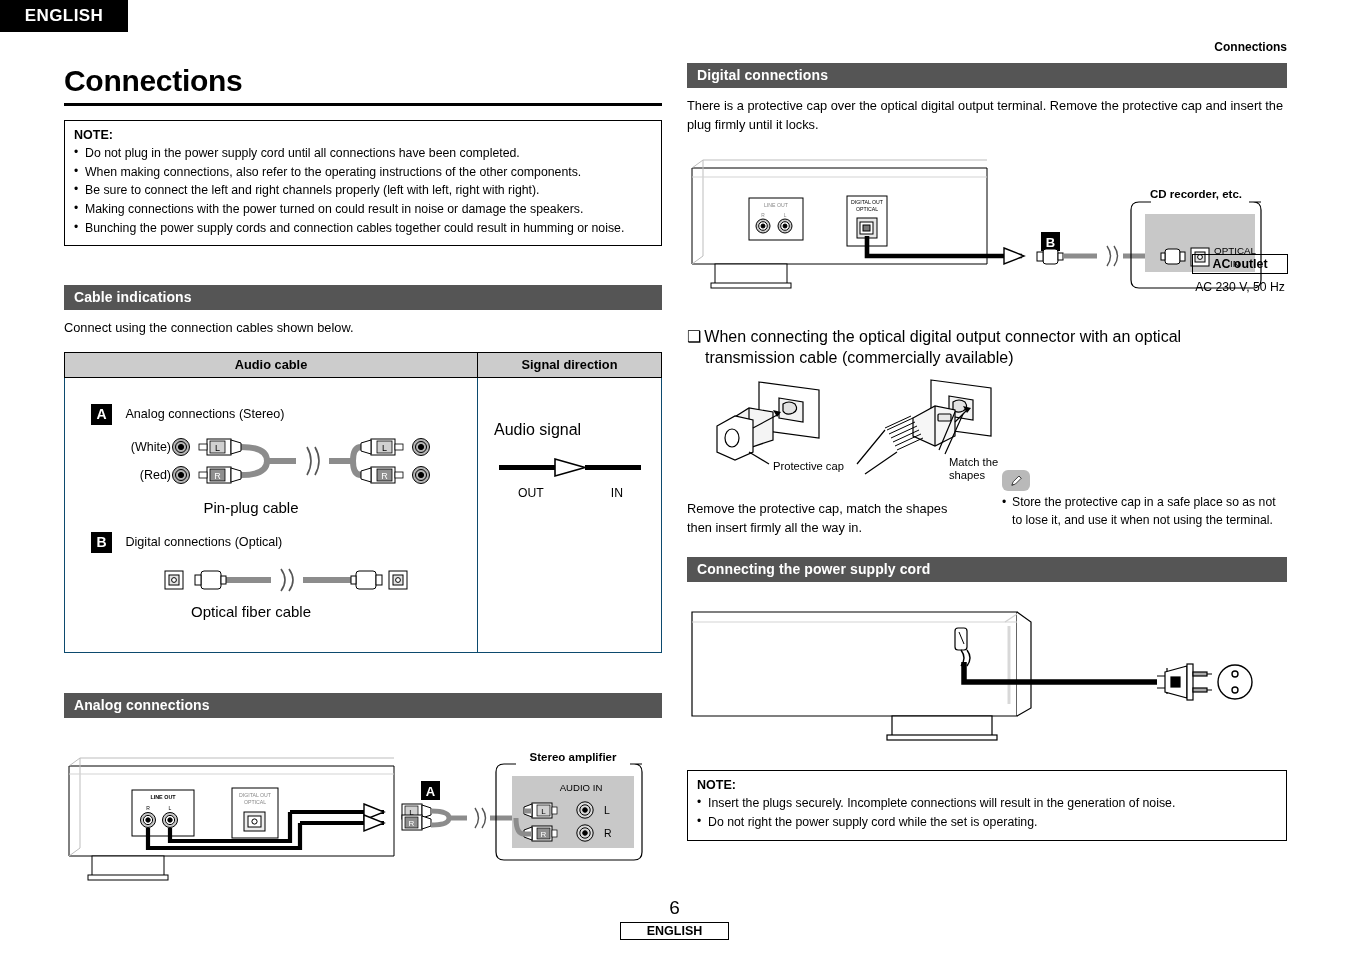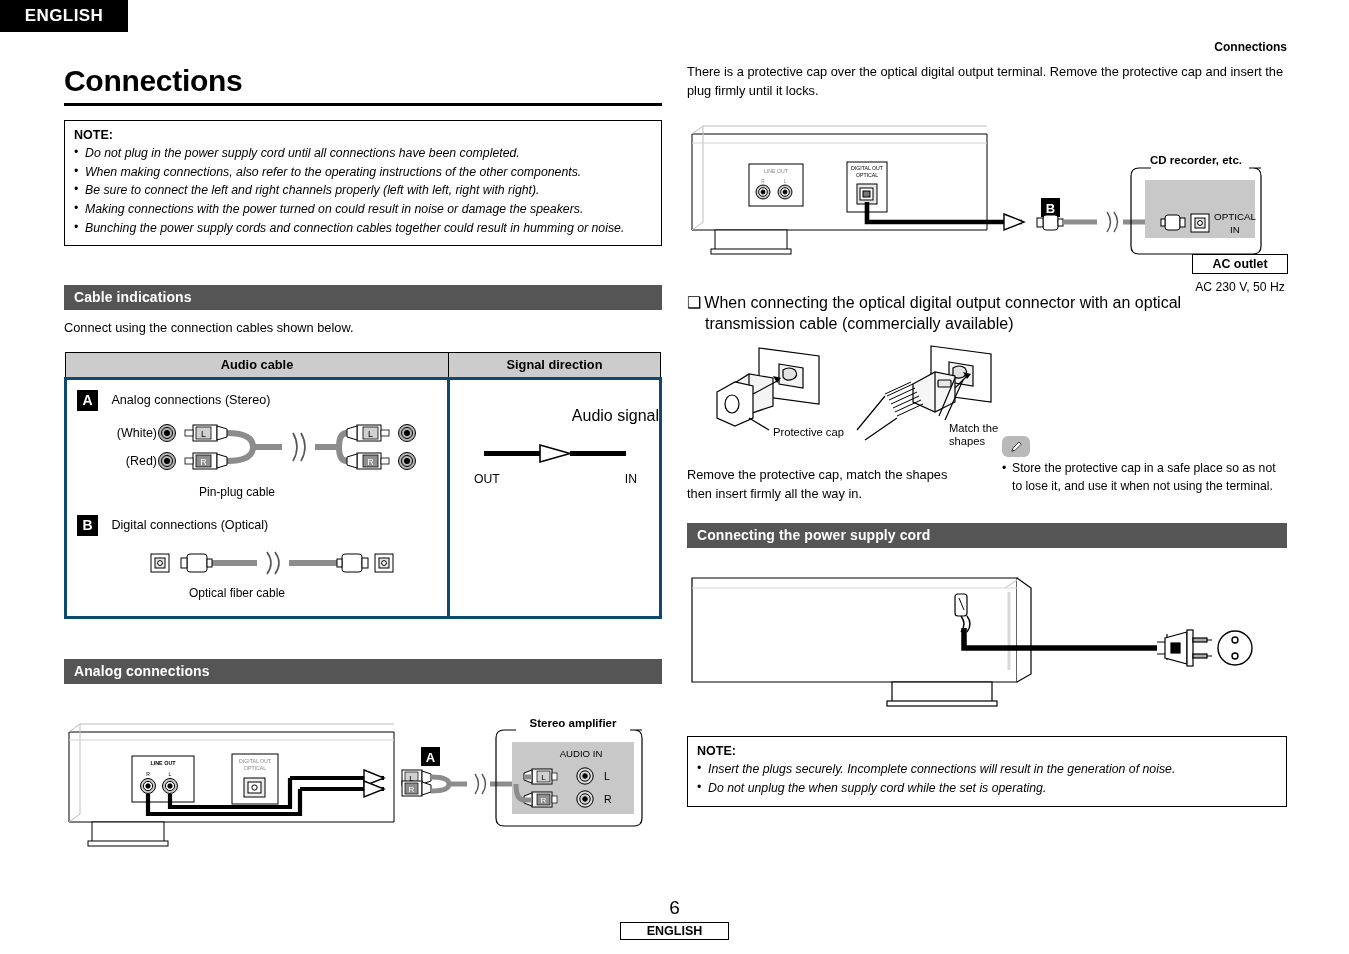--- a/index.html
+++ b/index.html
@@ -39,21 +39,21 @@
   }
   .title-rule{ border:0; border-top:3px solid #000; margin:6px 0 14px 0; }
 
   
   .note-box{
     border:1px solid #000; padding:7px 9px 8px 9px;
   }
   .note-title{ font-size:12.5px; font-weight:bold; margin-bottom:2px; }
   .note-box ul{ margin:0; padding:0; list-style:none; }
   .note-box li{
-    font-size:12.3px; line-height:1.52; padding-left:11px; position:relative;font-style:italic;
+    font-size:12.3px; line-height:1.52; padding-left:11px; position:relative;
   }
   .note-box li:before{
     content:"\2022"; position:absolute; left:0; top:-1px; font-size:12px;
   }
 
   
   .sec-bar{
     background:#555555; color:#fff;
     font-size:14px; font-weight:bold;
     padding:4px 0 5px 10px;
@@ -64,34 +64,34 @@
 
   
   table.cable{
     width:100%; border-collapse:collapse; margin-top:14px;
     border:1px solid #000;
   }
   table.cable th{
     background:#cccccc; border:1px solid #000;
     font-size:12.8px; font-weight:bold; padding:4px 0 5px 0;
   }
-  table.cable td{ border:3px solid #0c4a6e; vertical-align:top; padding:0; }
+  table.cable td{ border:1px solid #0c4a6e; vertical-align:top; padding:16px; }
   .cell-audio{ width:64%; }
   .cell-dir{ width:36%; }
 
   
   .ab-marker{
     display:inline-block; background:#000; color:#fff;
     font-weight:bold; font-size:14px;
     width:21px; height:21px; line-height:21px; text-align:center;
     vertical-align:middle;
   }
   .row-label{ font-size:12.6px; vertical-align:middle; margin-left:9px; }
 
-  .caption{ font-size:12px; text-align:center; }
+  .caption{ font-size:15px; text-align:center; }
 
   
   .svgwrap{ display:block; }
 
   
   .sub-head{
     font-size:16px; font-weight:normal; line-height:1.32;
     text-align:justify; margin:26px 0 0 0;
   }
   .sub-head .box-glyph{ margin-right:3px; }
@@ -254,21 +254,21 @@
                 <rect x="275" y="8" width="20" height="18" rx="3"></rect>
                 <rect x="295" y="12" width="6" height="10"></rect>
                 <rect x="270" y="13" width="5" height="8"></rect>
               </g>
             </svg>
           </div>
           <div class="caption" style="margin:4px 0 16px -40px;">Optical fiber cable</div>
         </td>
 
         <td class="cell-dir">
-          <div style="text-align:right; padding-top:27px;">Audio signal</div>
+          <div style="text-align:left; padding-top:27px;">Audio signal</div>
           <div style="text-align:center; padding-top:18px;">
             <svg width="150" height="22" viewBox="0 0 150 22">
               <rect x="4" y="8" width="56" height="5" fill="#000"></rect>
               <rect x="90" y="8" width="56" height="5" fill="#000"></rect>
               <path d="M60 2 l30 8.5 l-30 8.5 z" fill="#fff" stroke="#000" stroke-width="1.6"></path>
             </svg>
           </div>
           <div style="display:flex; justify-content:space-between; padding:3px 22px 0 24px; font-size:12.2px;">
             <span>OUT</span>
             <span>IN</span>
@@ -378,20 +378,23 @@
       <path d="M460 67 H468 M460 90 H468" stroke="#8c8c8c" stroke-width="5"></path>
       <path d="M452 74 Q452 90 460 90" stroke="#8c8c8c" stroke-width="5" fill="none"></path>
     </svg>
   </div>
 </div>
 
 <div class="col-right">
 
   <div class="running-head">Connections</div>
 
+  <div class="sec-bar">
+    <span>Digital connections</span>
+  </div>
   <p class="body-text" style="margin:9px 0 0 0;">There is a protective cap over the optical digital output terminal. Remove the protective cap and insert the plug firmly until it locks.</p>
 
   <div style="margin-top:22px;">
     <svg width="600" height="140" viewBox="0 0 600 140">
 
       <g stroke="#000" fill="#fff" stroke-width="1">
         <path d="M5 12 H300 V108 H5 Z"></path>
         <path d="M5 12 L16 4 H300" fill="none" stroke="#bdbdbd"></path>
         <path d="M16 4 V100" fill="none" stroke="#bdbdbd"></path>
         <path d="M16 100 L5 108" fill="none" stroke="#bdbdbd"></path>
@@ -570,21 +573,21 @@
 
   <div style="position:absolute; left:505px; top:214px; width:96px; text-align:center;">
     <div class="ac-label" style="width:96px;">AC outlet</div>
     <div class="ac-volt" style="margin-top:6px;">AC 230 V,  50 Hz</div>
   </div>
 
   <div class="note-box" style="margin-top:16px;">
     <div class="note-title">NOTE:</div>
     <ul>
       <li>Insert the plugs securely. Incomplete connections will result in the generation of noise.</li>
-      <li>Do not unplug the when supply cord while the set is operating.</li>
+      <li>Do not right the power supply cord while the set is operating.</li>
     </ul>
   </div>
 </div>
 
 <div class="footer">
   <div class="pagenum">6</div>
   <div class="footer-lang">ENGLISH</div>
 </div>
 
 </body></html>

